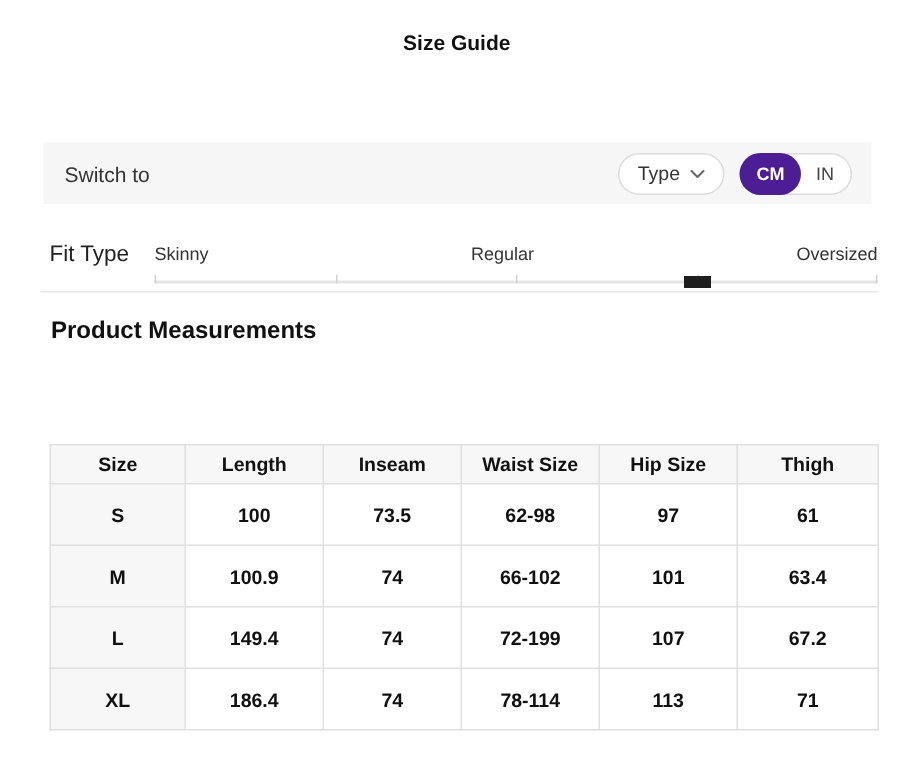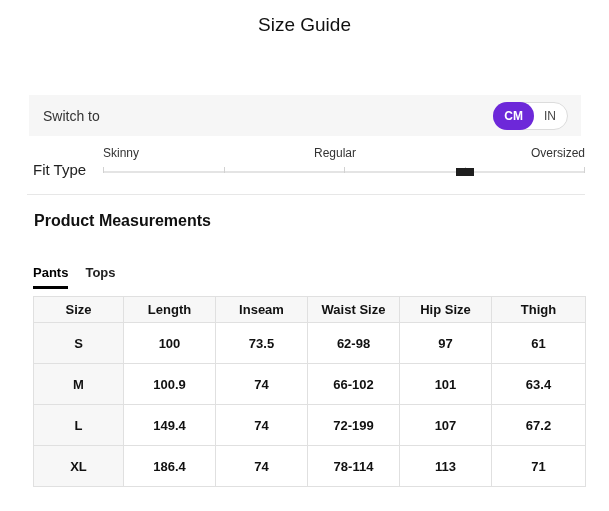--- a/index.html
+++ b/index.html
@@ -12,24 +12,24 @@
     position: relative;
     width: 609px;
     height: 511px;
     background: #fff;
     overflow: hidden;
   }
 
   
   .page-title {
     position: absolute;
-    top: 14px; left: 0; right: 0;
+    top: 20px; left: 0; right: 0;
     text-align: center;
-    font-size: 19px;
-    font-weight: 400;
+    font-size: 14px;
+    font-weight: 700;
     color: #111;
   }
 
   
   .switch-bar {
     position: absolute;
     left: 29px; top: 95px;
     width: 552px; height: 41px;
     background: #f6f6f6;
     display: flex;
@@ -58,36 +58,36 @@
   }
   .unit-toggle .unit {
     border: none; background: transparent;
     font-family: inherit;
     font-size: 12px; color: #444;
     height: 28px; padding: 0 11px;
     cursor: pointer;
     border-radius: 15px;
   }
   .unit-toggle .unit.selected {
-    background: #6d28d9;
+    background: #4c1d95;
     color: #fff;
     font-weight: 700;
     margin: -1px;
     height: 28px;
   }
 
   
   .fit-type-label {
     position: absolute;
     left: 33px; top: 161px;
     font-size: 15px; font-weight: 400; color: #222;
   }
   .fit-slider {
     position: absolute;
-    left: 103px; top: 146px;
+    left: 103px; top: 162px;
     width: 482px;
   }
   .fit-scale-labels {
     display: flex;
     justify-content: space-between;
     font-size: 12px;
     color: #333;
     margin-bottom: 8px;
   }
   .fit-track { position: relative; height: 8px; }
@@ -158,20 +158,28 @@
 </head>
 <body>
 
 <div class="canvas">
 
   <div class="page-title">Size Guide</div>
 
   <div class="switch-bar">
     <span class="switch-label">Switch to</span>
     <div class="switch-controls">
+      <button class="type-pill">
+        <span>Type</span>
+        <span style="display:inline-flex;">
+          <svg width="10" height="6" viewBox="0 0 10 6">
+              <polyline points="1,1 5,5 9,1" fill="none" stroke="#666" stroke-width="1.4" stroke-linecap="round" stroke-linejoin="round"></polyline>
+            </svg>
+        </span>
+      </button>
       <div class="unit-toggle">
           <button class="unit selected">CM</button>
           <button class="unit">IN</button>
         </div>
     </div>
   </div>
 
   <div class="fit-type-label">Fit Type</div>
 
   <div class="fit-slider">
@@ -188,24 +196,20 @@
       <div class="fit-tick" style="left:75%;"></div>
       <div class="fit-tick" style="left:calc(100% - 1px);"></div>
       <div class="fit-indicator" style="left: 75%;"></div>
     </div>
   </div>
 
   <div class="divider"></div>
 
   <div class="pm-heading">Product Measurements</div>
 
-  <div class="tabs">
-      <button class="tab active">Pants</button>
-      <button class="tab">Tops</button>
-    </div>
 
   <table class="size-table">
     <colgroup>
       <col style="width:90px">
         <col style="width:92px">
         <col style="width:92px">
       <col style="width:92px">
         <col style="width:92px">
         <col style="width:94px">
     </colgroup>

